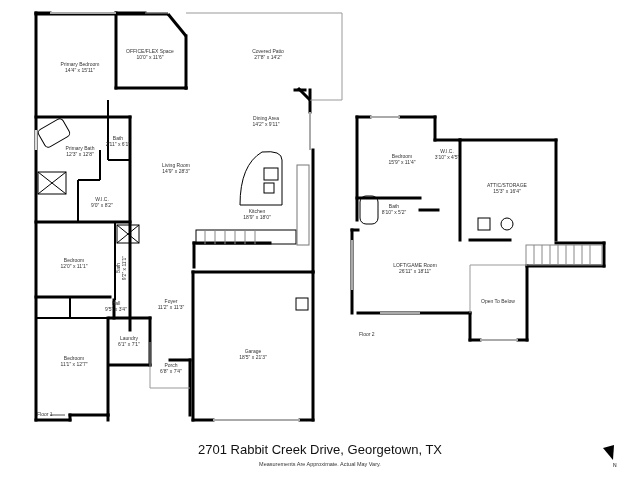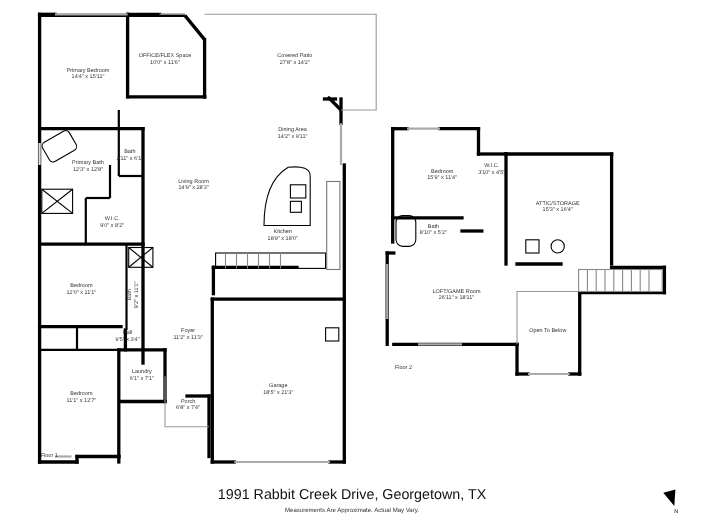--- a/index.html
+++ b/index.html
@@ -166,21 +166,21 @@
 <div class="floor-lbl" style="left:37px;top:411px;">Floor 1</div>
 
 <div class="lbl" style="left:402px;top:153px;"><span>Bedroom</span><span class="dim">15'9" x 11'4"</span></div>
 <div class="lbl" style="left:447px;top:148px;"><span>W.I.C.</span><span class="dim">3'10" x 4'5"</span></div>
 <div class="lbl" style="left:507px;top:182px;"><span>ATTIC/STORAGE</span><span class="dim">15'3" x 16'4"</span></div>
 <div class="lbl" style="left:394px;top:203px;"><span>Bath</span><span class="dim">8'10" x 5'2"</span></div>
 <div class="lbl" style="left:415px;top:262px;"><span>LOFT/GAME Room</span><span class="dim">26'11" x 18'11"</span></div>
 <div class="lbl" style="left:498px;top:298px;"><span>Open To Below</span></div>
 <div class="floor-lbl" style="left:359px;top:331px;">Floor 2</div>
 
-<div class="title">1991 Rabbit Creek Drive, Georgetown, TX</div>
+<div class="title">2701 Rabbit Creek Drive, Georgetown, TX</div>
 <div class="subtitle">Measurements Are Approximate. Actual May Vary.</div>
 
 <div class="north">
   <svg width="30" height="30" viewBox="0 0 30 30">
     <polygon points="3,6 14,3 13,18" fill="#000"></polygon>
   </svg>
   <span style="position:absolute;left:13px;top:20px;font-size:5px;">N</span>
 </div>
 
 </body></html>

